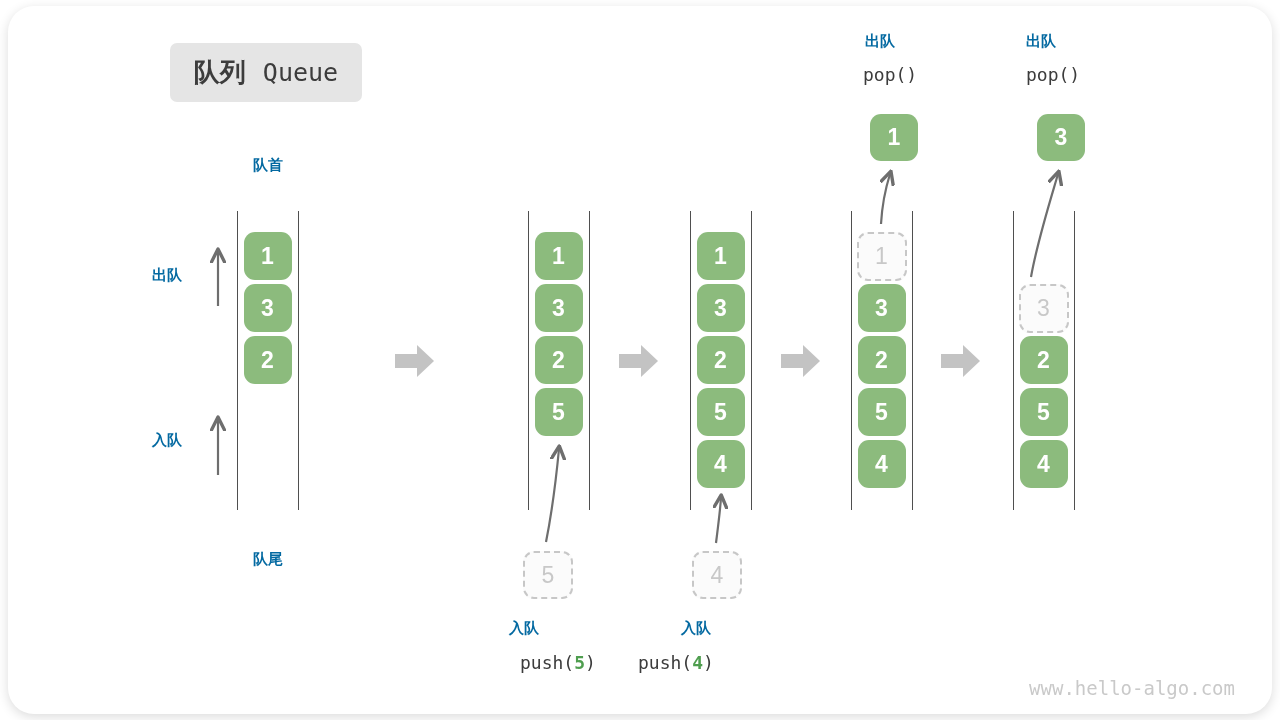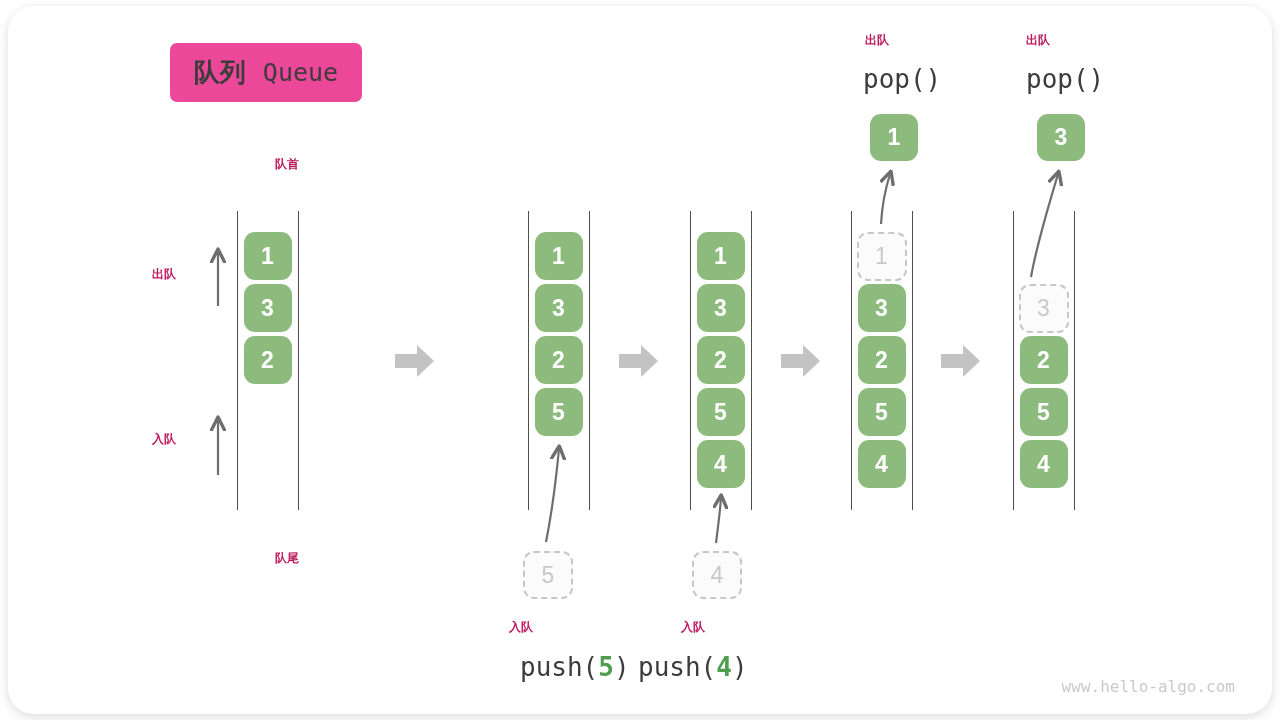--- a/index.html
+++ b/index.html
@@ -3,45 +3,45 @@
 <meta charset="utf-8">
 <style>
   html,body{margin:0;padding:0;background:#ffffff;}
   .page{position:relative;width:1280px;height:720px;overflow:hidden;
         font-family:"Liberation Sans","DejaVu Sans",sans-serif;color:#3c3c3c;}
   .card{position:absolute;left:8px;top:6px;width:1264px;height:708px;
         background:#ffffff;border-radius:26px;
         box-shadow:0 3px 12px rgba(0,0,0,.14);}
   .abs{position:absolute;}
   
-  .title-box{left:170px;top:43px;width:192px;height:59px;background:#ec4899;
+  .title-box{left:170px;top:43px;width:192px;height:59px;background:#e5e5e5;
              border-radius:7px;display:flex;align-items:center;justify-content:center;gap:10px;}
   .title-zh{font-size:26px;font-weight:700;}
   .title-en{font-family:"DejaVu Sans Mono","Liberation Mono",monospace;font-size:25px;margin-left:7px;}
   
   .queue{top:211px;width:62px;height:299px;box-sizing:border-box;
          border-left:1.6px solid #4f4f4f;border-right:1.6px solid #4f4f4f;}
   .qbox{position:absolute;left:5.5px;width:48px;height:48px;border-radius:11px;
         background:#8cbb7d;color:#ffffff;font-size:23px;font-weight:700;
         display:flex;align-items:center;justify-content:center;}
   .slot0{top:21px}.slot1{top:73px}.slot2{top:125px}.slot3{top:177px}.slot4{top:229px}
   .ghost{background:#fbfbfb;border:2px dashed #c7c7c7;color:#c8c8c8;font-weight:400;
          width:46px;height:45px;left:4.5px;font-size:23px;}
   .pending{width:46px;height:44px;border-radius:11px;background:#fbfbfb;
            border:2px dashed #c7c7c7;color:#c8c8c8;font-size:23px;
            display:flex;align-items:center;justify-content:center;}
   .popped{width:48px;height:47px;border-radius:11px;background:#8cbb7d;color:#fff;
           font-size:23px;font-weight:700;display:flex;align-items:center;justify-content:center;}
   
-  .zh{font-size:12px;font-weight:700;color:#be185d;}
-  .code{font-family:"DejaVu Sans Mono","Liberation Mono",monospace;font-size:26px;color:#3c3c3c;}
+  .zh{font-size:15px;font-weight:700;color:#0369a1;}
+  .code{font-family:"DejaVu Sans Mono","Liberation Mono",monospace;font-size:18px;color:#3c3c3c;}
   .code .arg{color:#4f9e4f;font-weight:700;}
-  .center62{width:62px;text-align:right;}
+  .center62{width:62px;text-align:center;}
   .watermark{font-family:"DejaVu Sans Mono","Liberation Mono",monospace;
-             font-size:16px;color:#c9c9c9;}
+             font-size:19px;color:#c9c9c9;}
   .overlay{position:absolute;left:0;top:0;pointer-events:none;}
   .barrow{position:absolute;}
 </style>
 </head>
 <body>
 
 <div class="page">
   <div class="card abs"></div>
 
   <div class="abs title-box">

